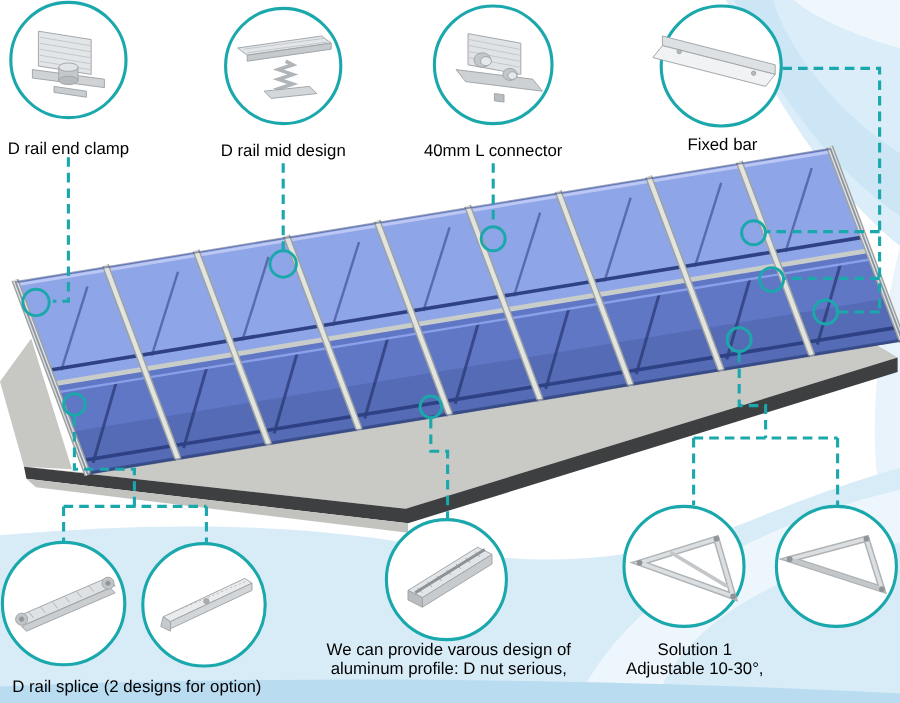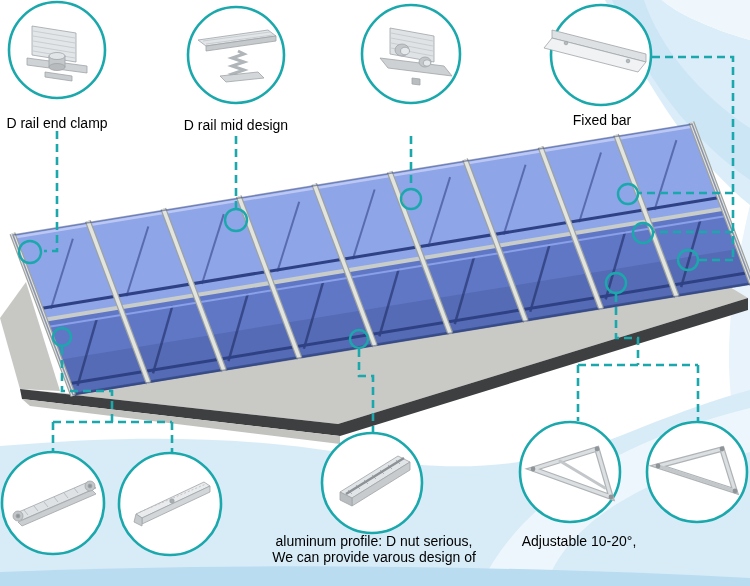--- a/index.html
+++ b/index.html
@@ -221,26 +221,29 @@
     <path d="M 411,136 L 411,188"></path>
     <path d="M 652,57 L 733,57 L 733,260 M 733,193 L 639,193 M 733,232 L 654,232 M 733,260 L 699,260"></path>
     <path d="M 616,294 L 616,338 L 638,338 L 638,365 M 578,365 L 698,365 M 578,365 L 578,421 M 698,365 L 698,421"></path>
     <path d="M 62,347 L 62,391 L 112,391 L 112,422 M 53,422 L 172,422 M 53,422 L 53,451 M 172,422 L 172,452"></path>
     <path d="M 359,349 L 359,376 L 373,376 L 373,432"></path>
   </g>
 </svg>
 
 <div class="lbl" style="left:57px;top:116px">D rail end clamp</div>
 <div class="lbl" style="left:236px;top:118px">D rail mid design</div>
+<div class="lbl" style="left:411px;top:118px">40mm L connector</div>
 <div class="lbl" style="left:602px;top:113px">Fixed bar</div>
 
+<div class="lbl" style="left:114px;top:565px">D rail splice (2 designs for option)</div>
 
 <div class="lbl blk" style="left:374px;top:534px">
+  <span>We can provide varous design of</span>
   <span>aluminum profile: D nut serious,</span>
-  <span>We can provide varous design of</span>
 </div>
 
 <div class="lbl blk" style="left:579px;top:534px">
-  <span>Adjustable 10-20°,</span>
+  <span>Solution 1</span>
+  <span>Adjustable 10-30°,</span>
 </div>
 
 
 </div>
 
 </body></html>

